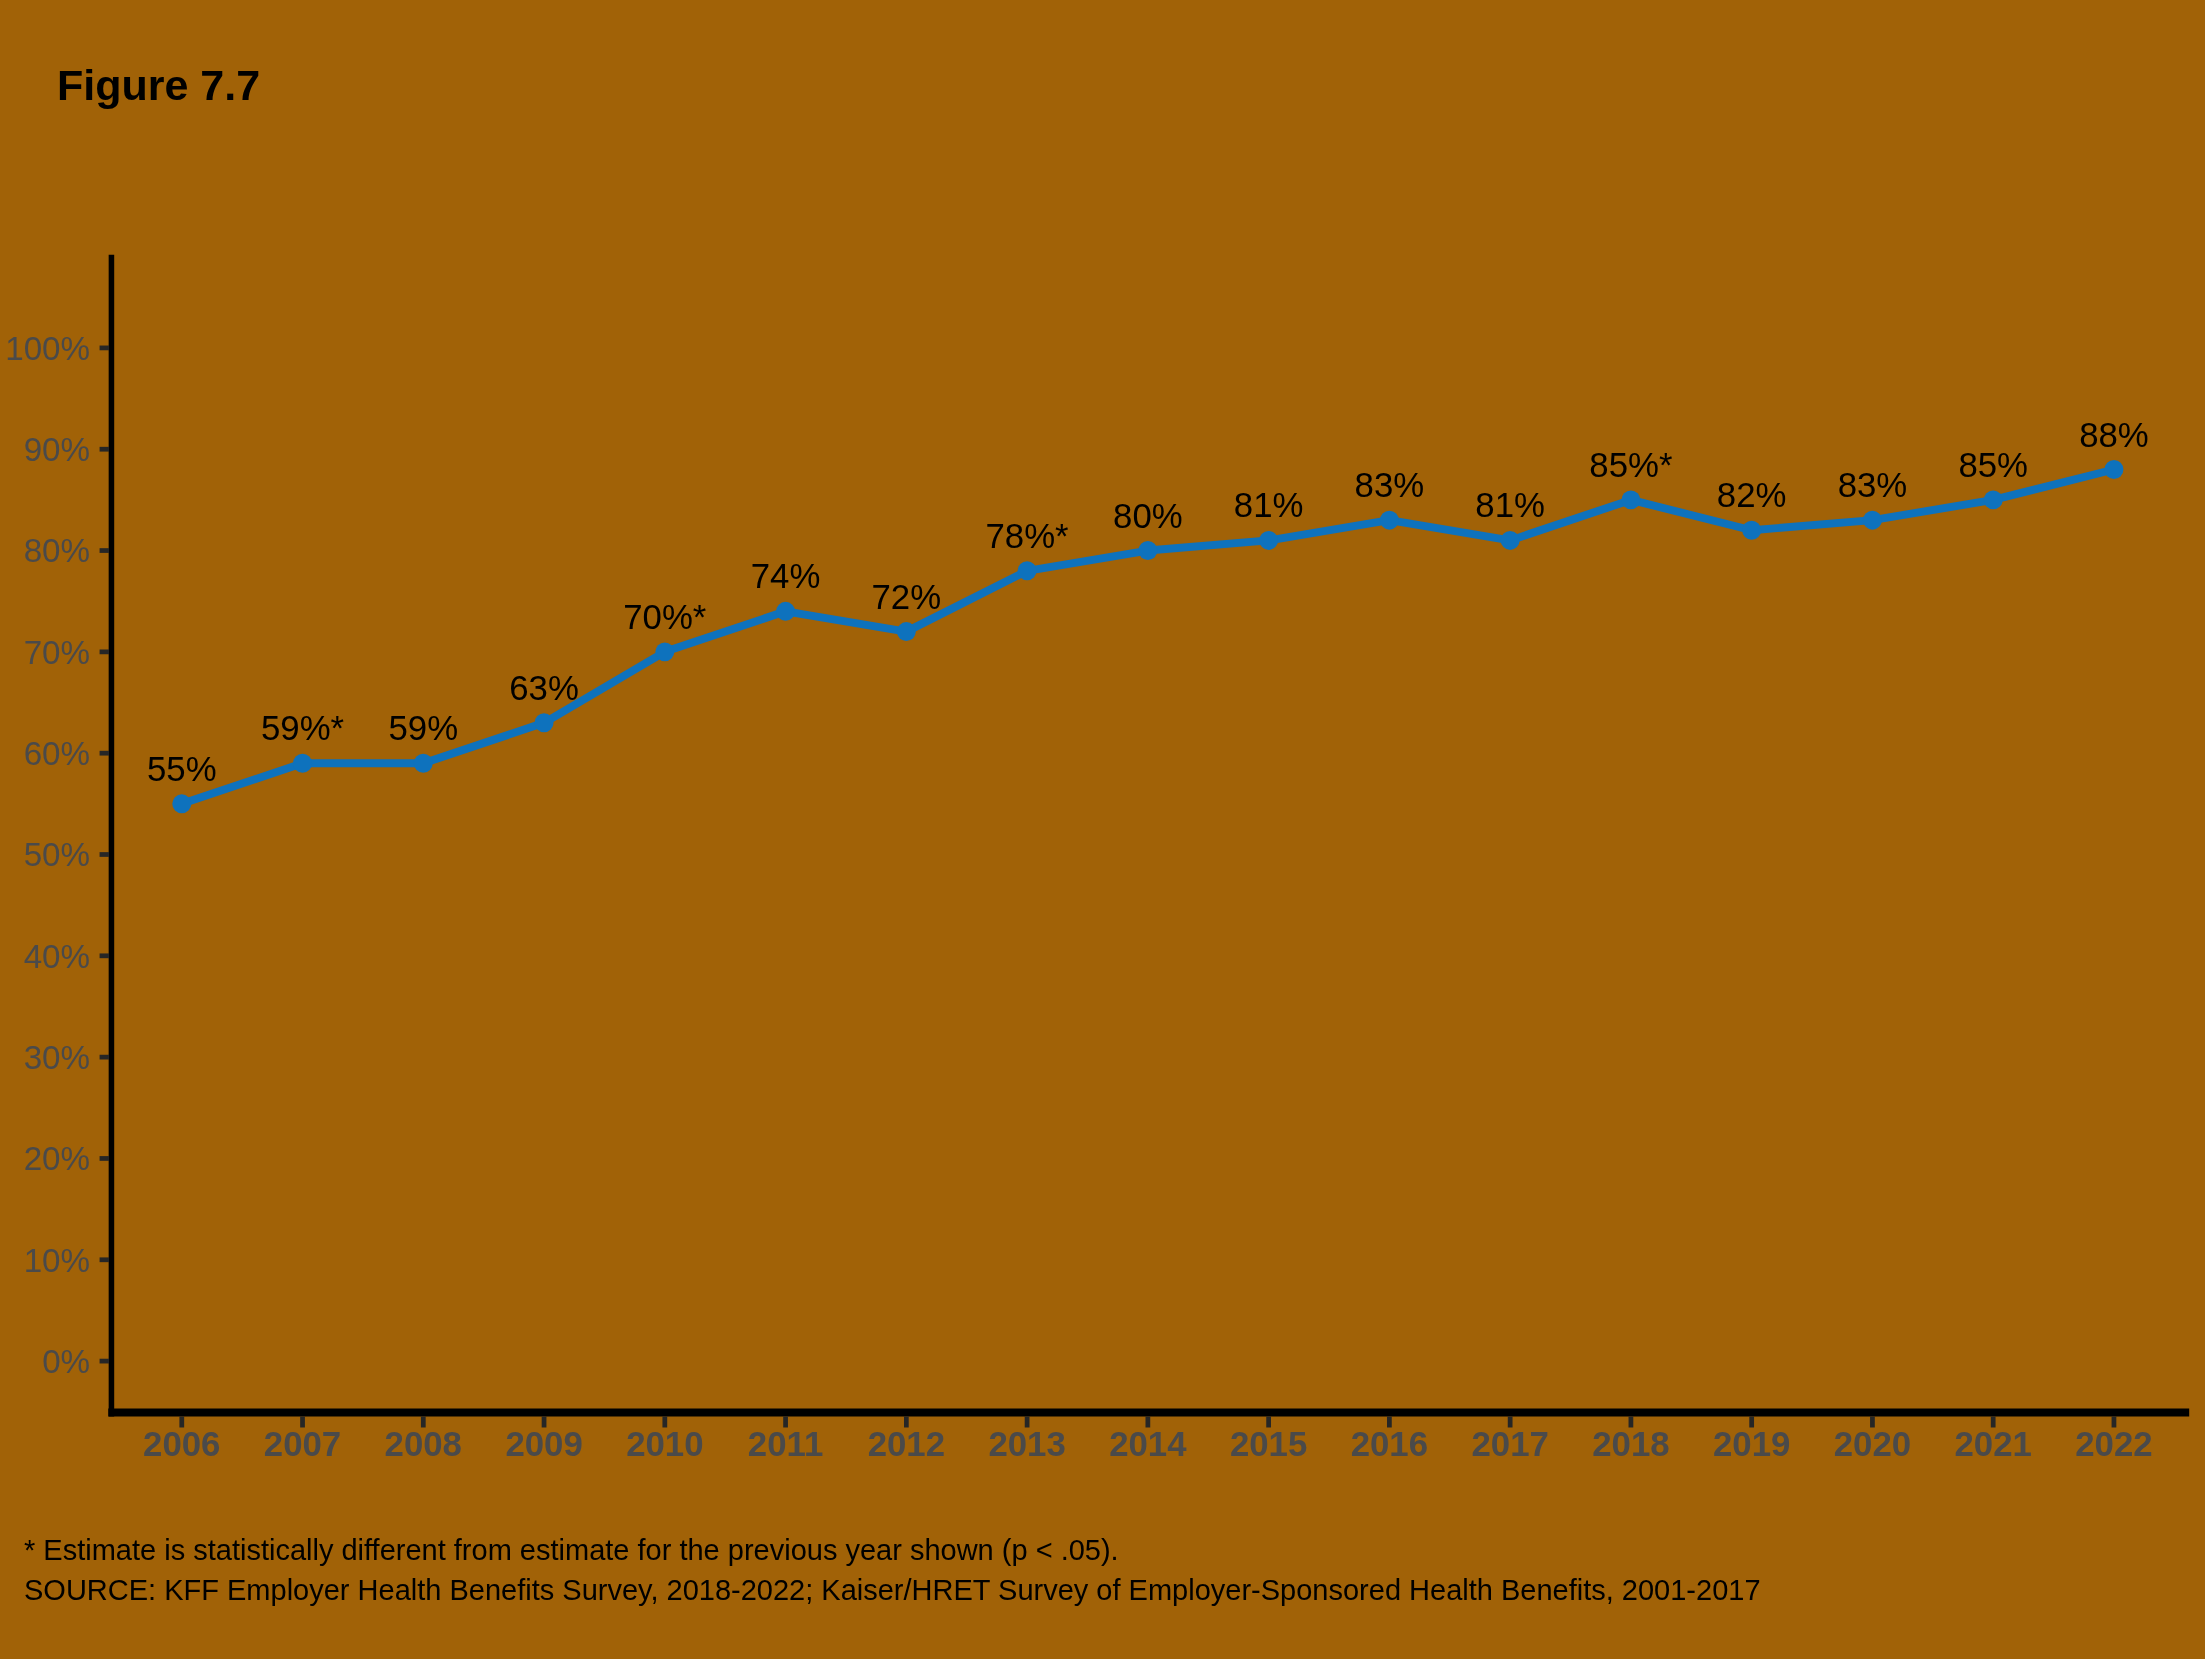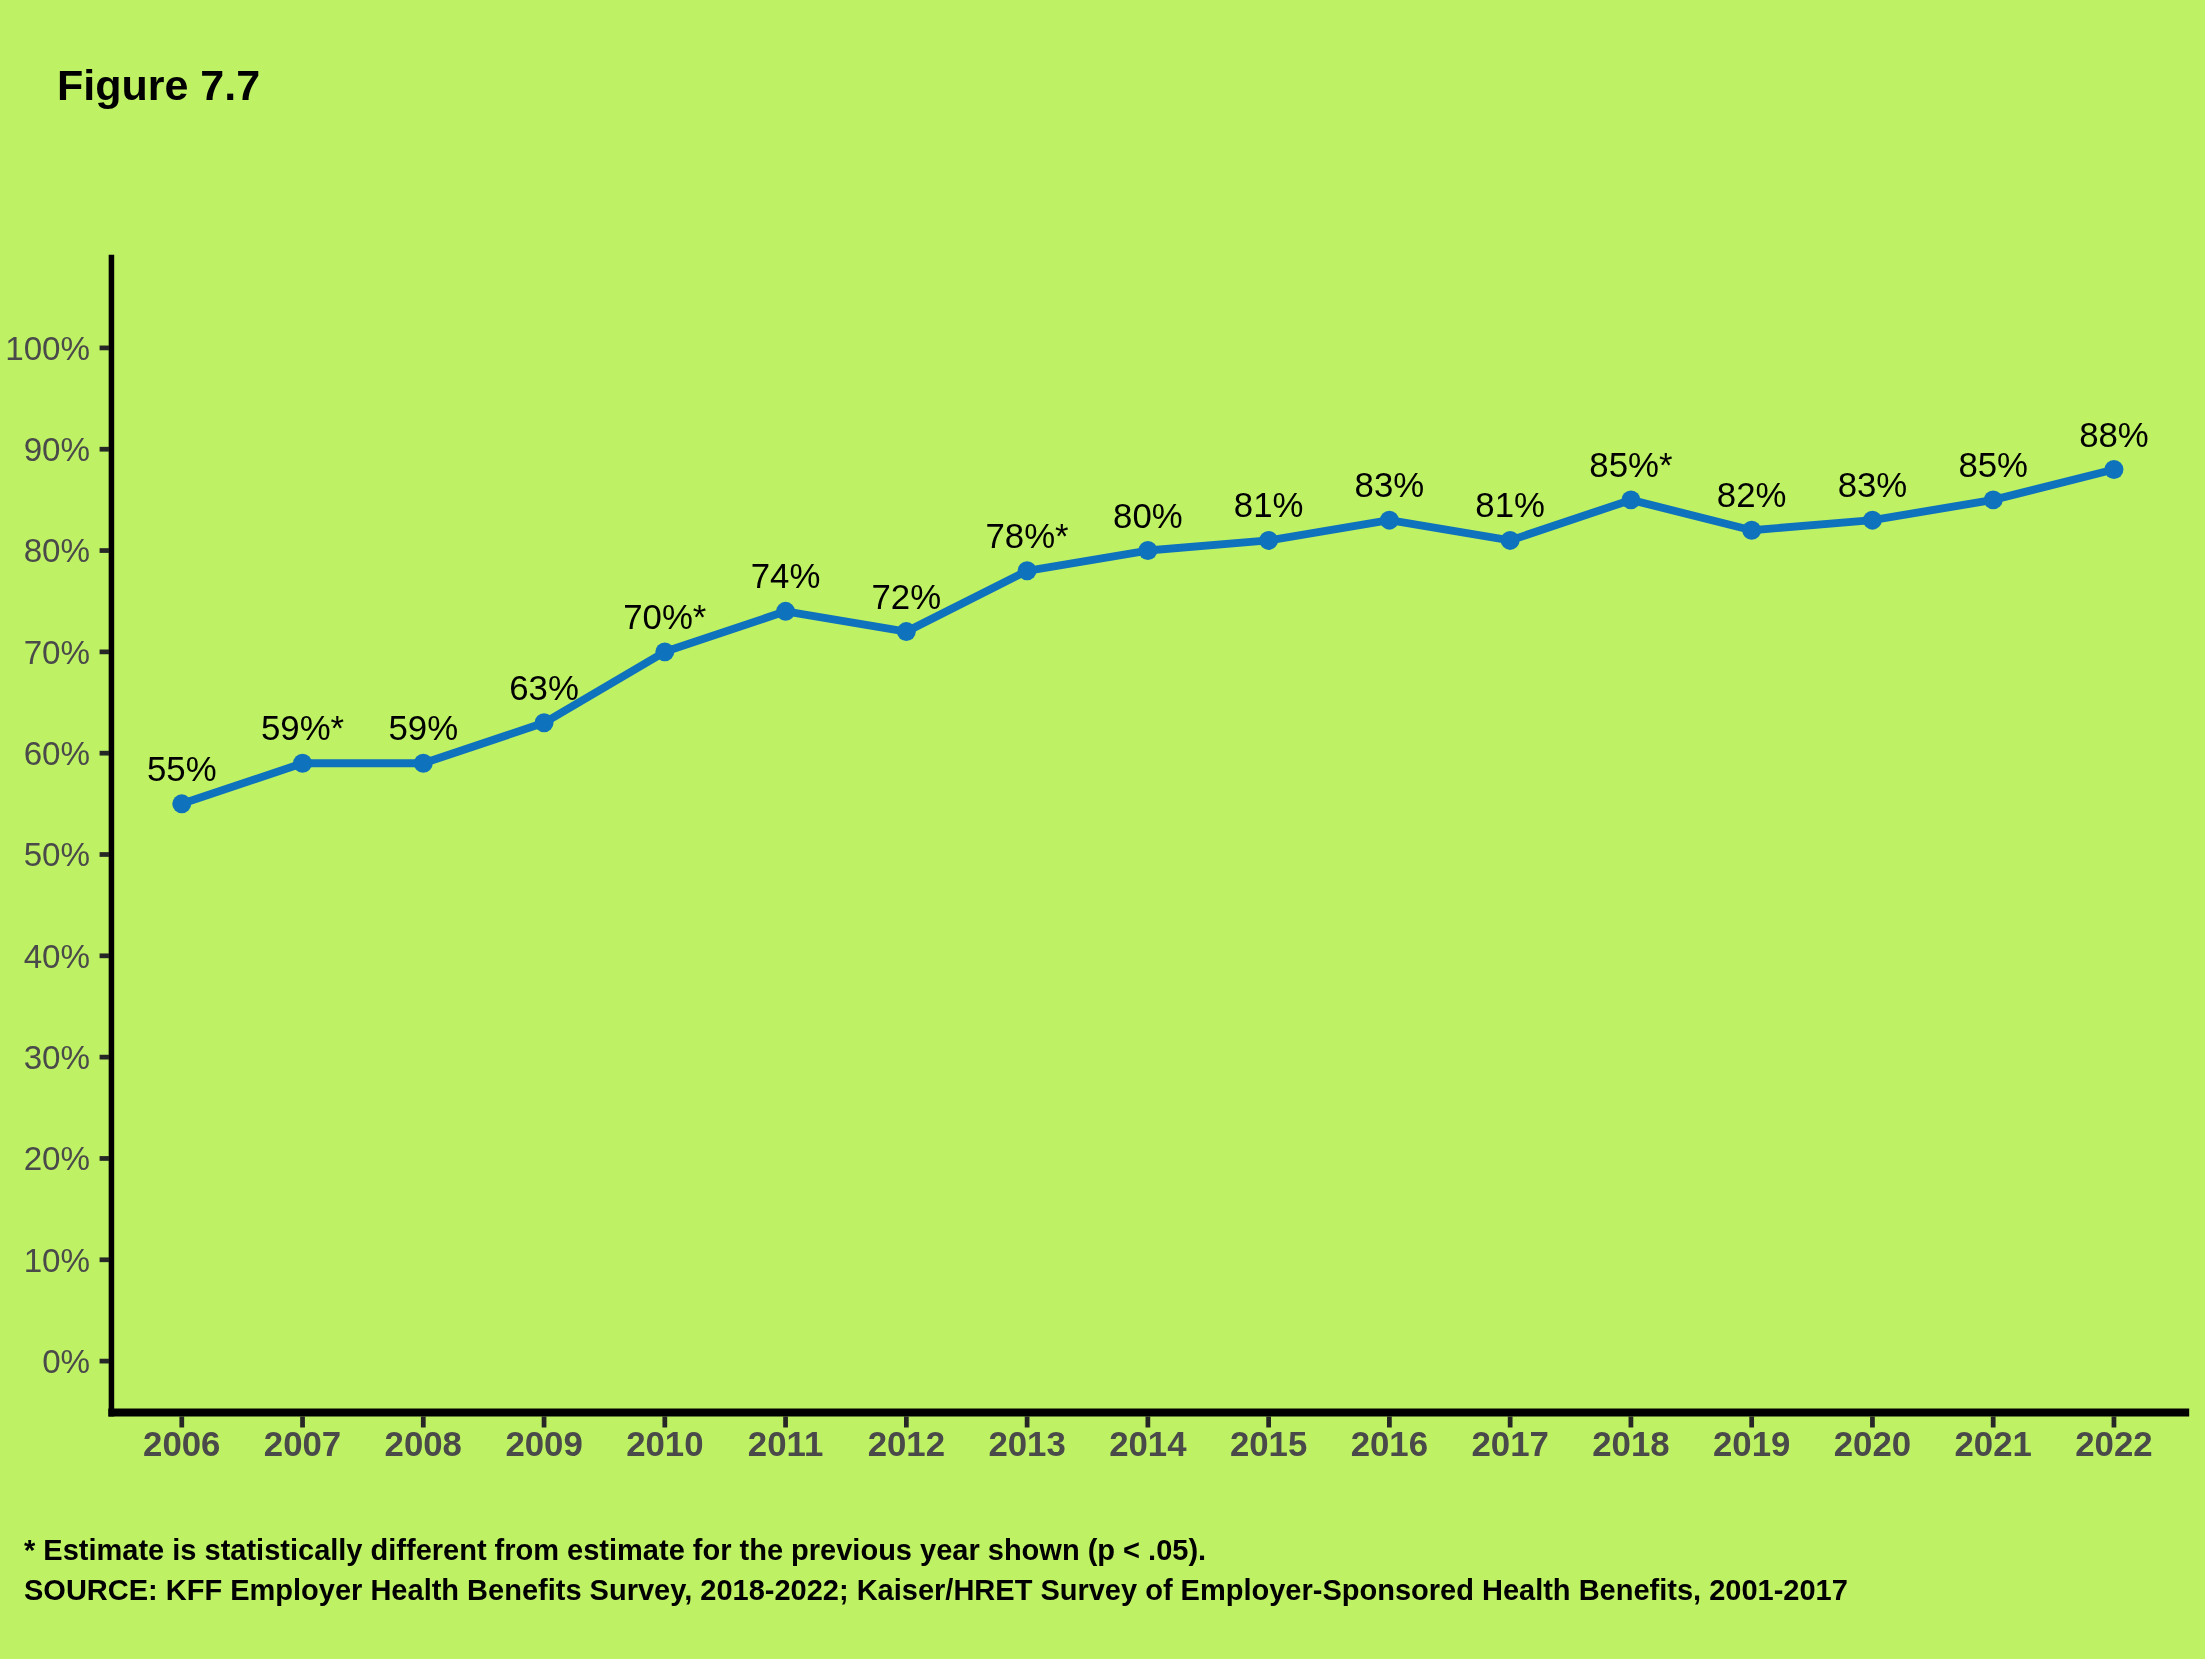--- a/index.html
+++ b/index.html
@@ -4,21 +4,21 @@
 <style>
   html, body {
     margin: 0;
     padding: 0;
     background: #ffffff;
   }
   #page {
     position: relative;
     width: 2205px;
     height: 1660px;
-    background: #bef264;
+    background: #a16207;
     font-family: "Liberation Sans", sans-serif;
     overflow: hidden;
   }
   #title-block {
     position: absolute;
     left: 57px;
     top: 53px;
     color: #000000;
     font-size: 43px;
     font-weight: bold;
@@ -32,21 +32,21 @@
   }
   #chart-svg text {
     font-family: "Liberation Sans", sans-serif;
   }
   #notes-block {
     position: absolute;
     left: 24px;
     top: 1530px;
     color: #000000;
     font-size: 29px;
-    font-weight: bold;
+    font-weight: normal;
     line-height: 40px;
     white-space: nowrap;
   }
 </style>
 </head>
 <body>
 
 <div id="page">
 
   <div id="title-block">

